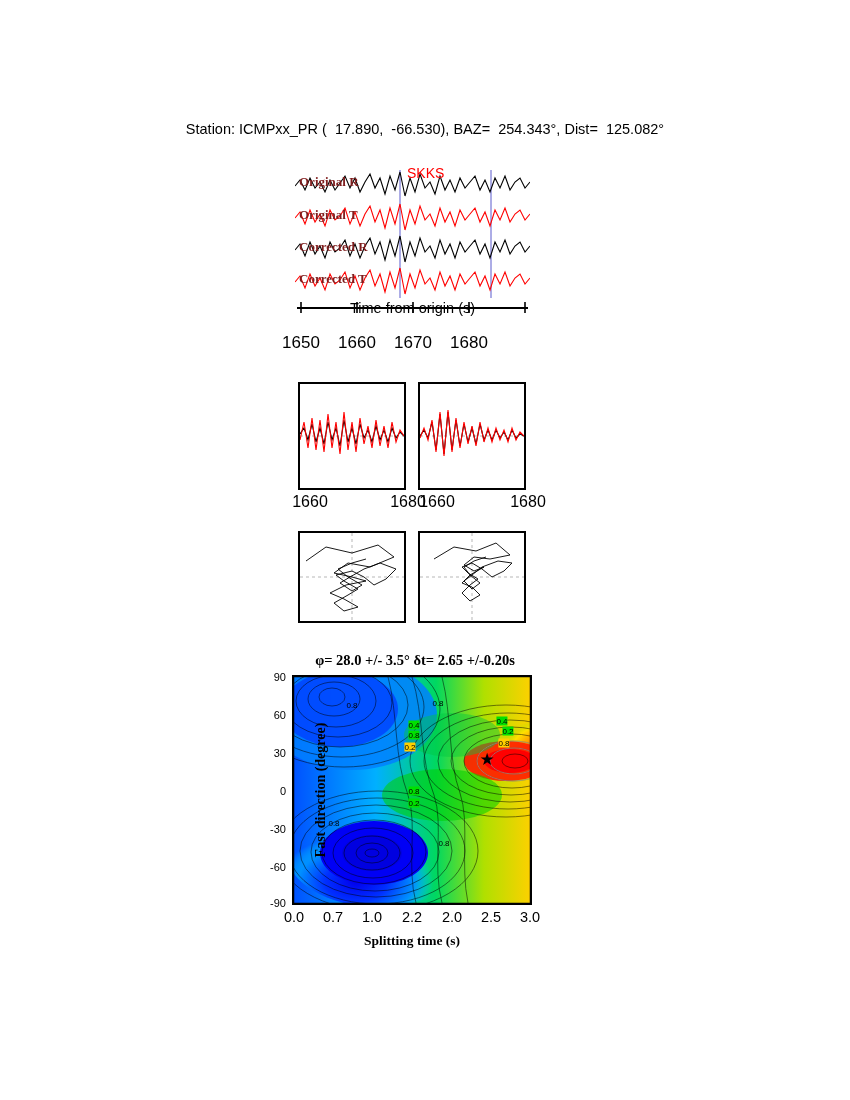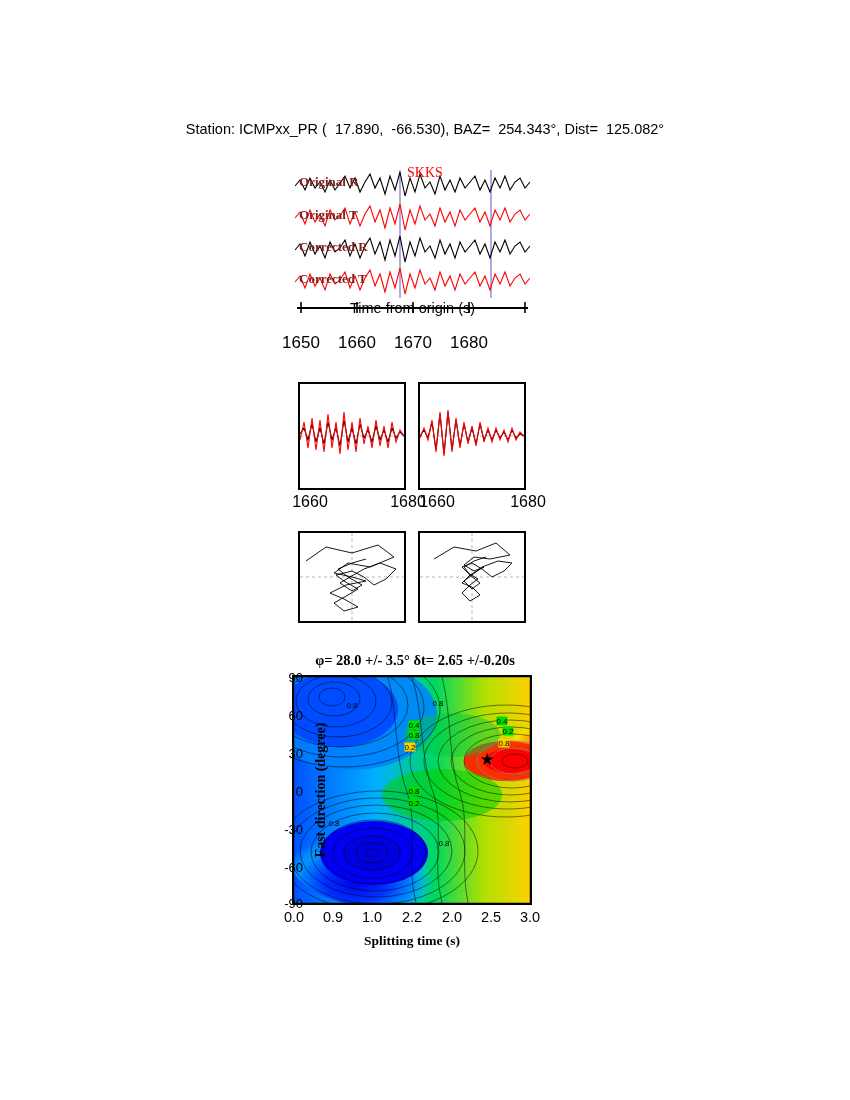--- a/index.html
+++ b/index.html
@@ -49,21 +49,21 @@
     font-family: "Liberation Serif", serif;
     font-weight: bold;
     font-size: 13px;
     color: #7f1d1d;
     white-space: nowrap;
   }
   .skks-label {
     position: absolute;
     left: 407px;
     top: 165px;
-    font-family: Liberation Serif, serif;
+    font-family: Liberation Sans, sans-serif;
     font-size: 14px;
     color: #ff0000;
   }
   .axis-title-top {
     position: absolute;
     left: 295px;
     top: 300px;
     width: 235px;
     text-align: center;
     font-size: 14.5px;
@@ -124,23 +124,23 @@
     top: 50%;
     transform: translateY(-50%) rotate(-90deg);
     transform-origin: center center;
     font-family: "Liberation Serif", serif;
     font-weight: bold;
     font-size: 14px;
     white-space: nowrap;
   }
   .ytick {
     position: absolute;
-    right: 229px;
+    right: 246px;
     transform: translateY(-50%);
-    font-size: 13px;
+    font-size: 11px;
     white-space: nowrap;
     font-family: "Liberation Sans", sans-serif;
   }
   .xtick {
     position: absolute;
     top: 234px;
     transform: translateX(-50%);
     font-size: 14.5px;
     font-family: "Liberation Sans", sans-serif;
   }
@@ -373,21 +373,21 @@
     <span class="ytick" style="top:2px;">90</span>
     <span class="ytick" style="top:40px;">60</span>
     <span class="ytick" style="top:78px;">30</span>
     <span class="ytick" style="top:116px;">0</span>
     <span class="ytick" style="top:154px;">-30</span>
     <span class="ytick" style="top:192px;">-60</span>
     <span class="ytick" style="top:228px;">-90</span>
 
     
     <span class="xtick" style="left:2px;">0.0</span>
-    <span class="xtick" style="left:41px;">0.9</span>
+    <span class="xtick" style="left:41px;">0.7</span>
     <span class="xtick" style="left:80px;">1.0</span>
     <span class="xtick" style="left:120px;">2.2</span>
     <span class="xtick" style="left:160px;">2.0</span>
     <span class="xtick" style="left:199px;">2.5</span>
     <span class="xtick" style="left:238px;">3.0</span>
 
     <div class="xlabel">Splitting time (s)</div>
   </div>
 
 

